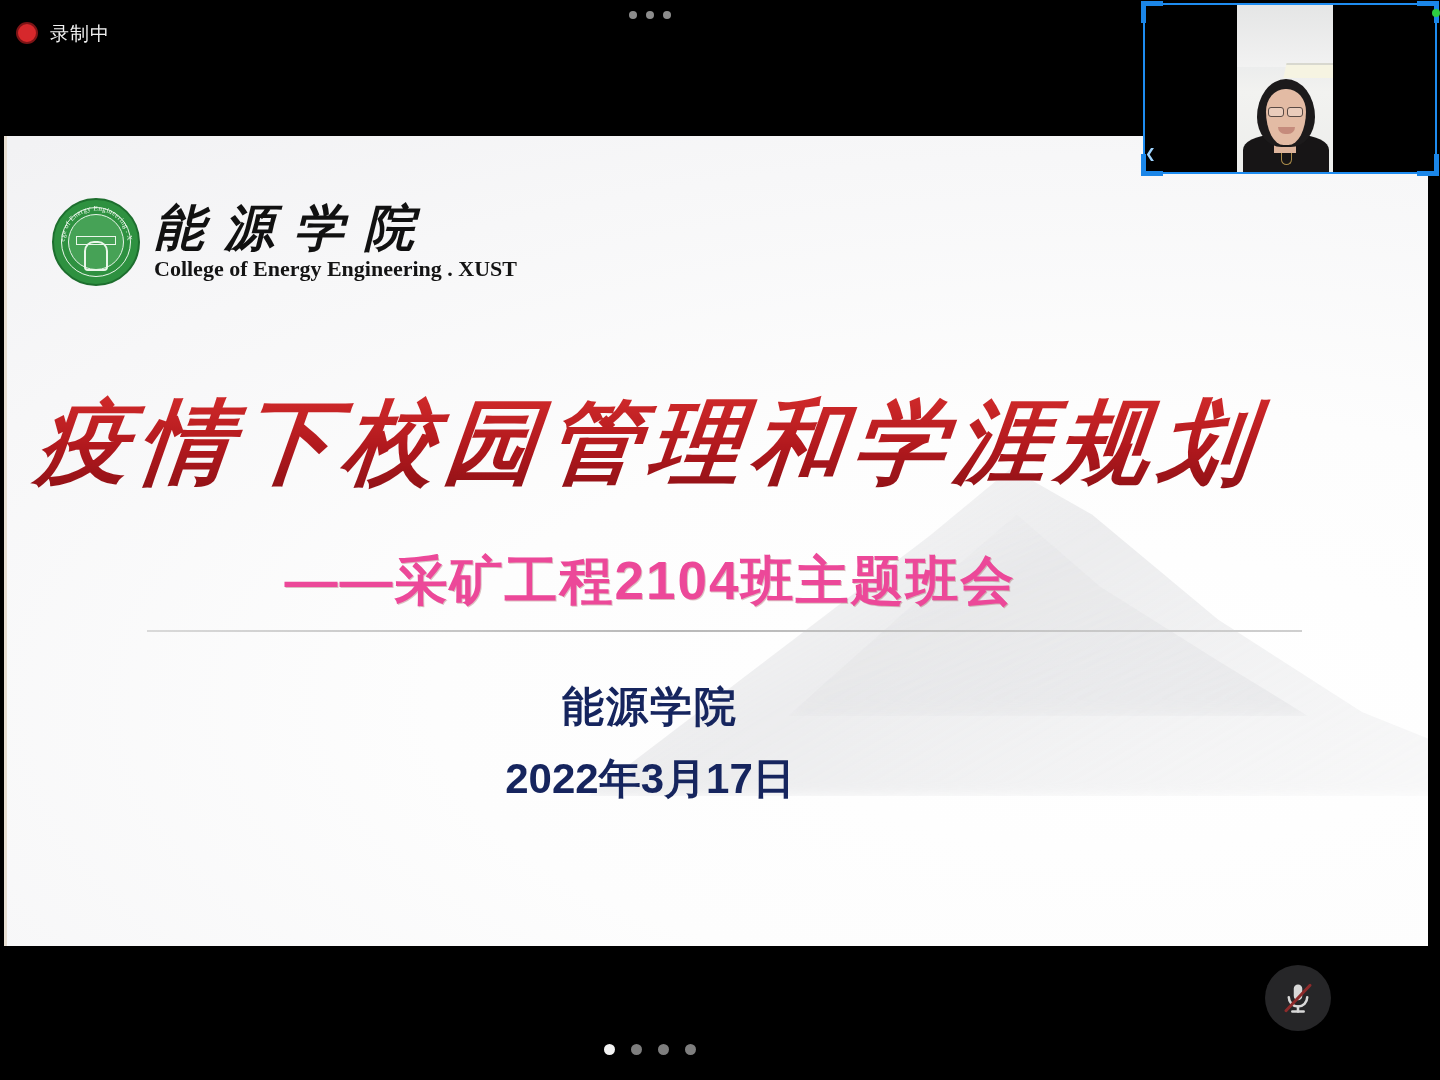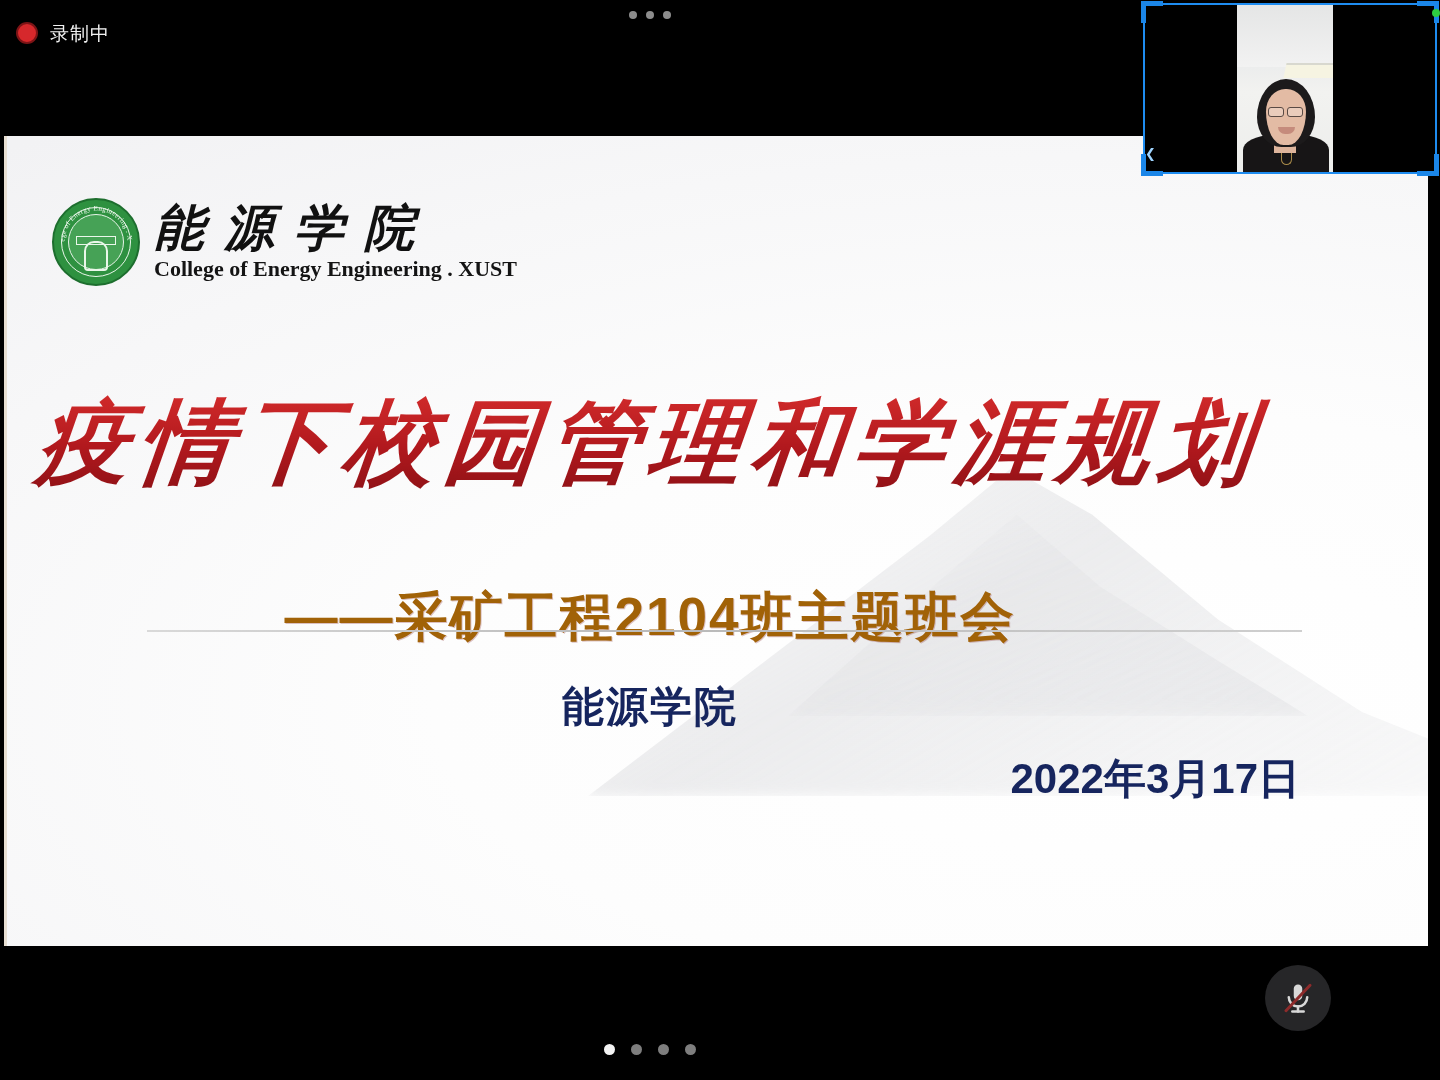--- a/index.html
+++ b/index.html
@@ -339,25 +339,24 @@
     position: absolute;
     left: 0;
     right: 0;
     top: 552px;
     text-align: center;
     z-index: 5;
     font-family: "Liberation Sans", "DejaVu Sans", sans-serif;
     font-size: 53px;
     font-weight: bold;
     letter-spacing: 2px;
-    color: #a16207;
+    color: #ec4899;
     line-height: 1.1;
     white-space: nowrap;
     text-shadow: 1px 1px 0 rgba(120,10,14,0.25);
-    margin-top: 36px;
   }
   .divider {
     position: absolute;
     left: 147px;
     top: 630px;
     width: 1155px;
     height: 2px;
     background: linear-gradient(90deg, #d9d9d9, #b9b9b9 45%, #cfcfcf);
     z-index: 5;
   }
@@ -373,21 +372,21 @@
     font-weight: bold;
     color: #16255e;
     letter-spacing: 2px;
     line-height: 1.1;
   }
   .date {
     position: absolute;
     left: 0;
     right: 0;
     top: 756px;
-    text-align: right;
+    text-align: center;
     z-index: 5;
     font-family: "Liberation Sans", "DejaVu Sans", sans-serif;
     font-size: 42px;
     font-weight: bold;
     color: #16255e;
     letter-spacing: 0px;
     line-height: 1.1;
   }
 
   

